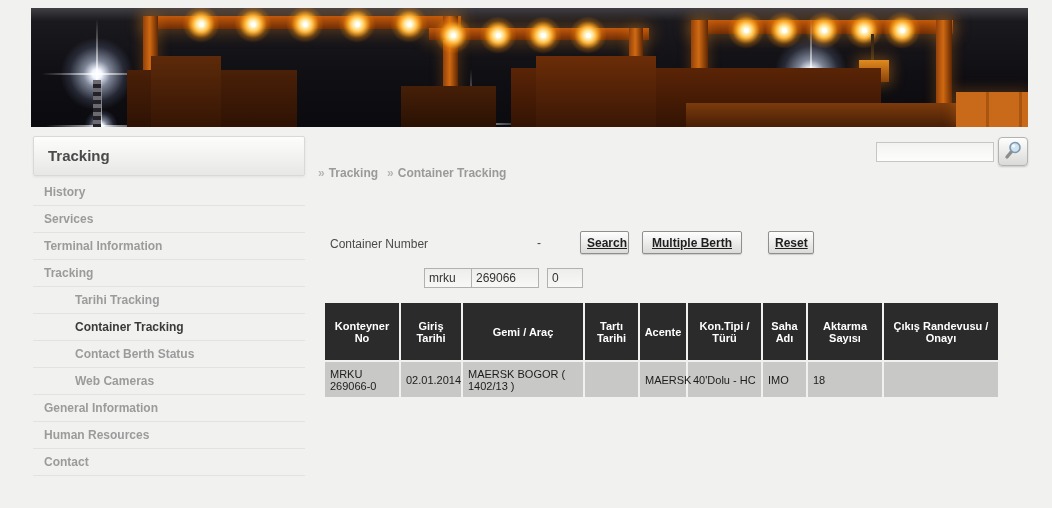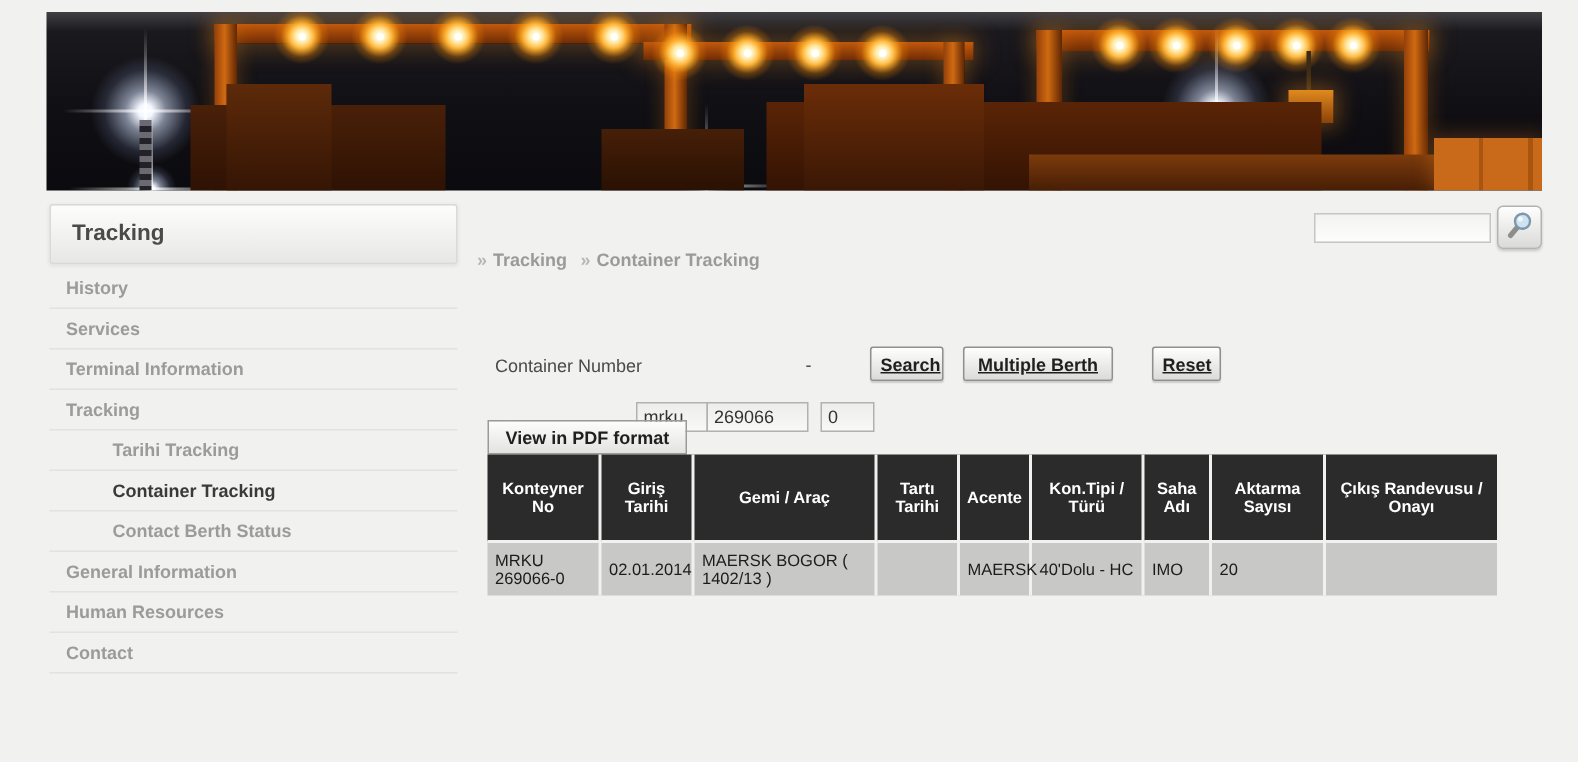--- a/index.html
+++ b/index.html
@@ -134,38 +134,38 @@
   <div class="sidebar">
     <div class="sidebar-title">Tracking</div>
     <div class="side-list" id="side-list">
         <div class="side-item">History</div>
         <div class="side-item">Services</div>
         <div class="side-item">Terminal Information</div>
         <div class="side-item">Tracking</div>
         <div class="side-item lvl2">Tarihi Tracking</div>
         <div class="side-item lvl2 active">Container Tracking</div>
         <div class="side-item lvl2">Contact Berth Status</div>
+        <div class="side-item lvl2">Web Cameras</div>
         <div class="side-item">General Information</div>
         <div class="side-item">Human Resources</div>
         <div class="side-item">Contact</div>
       </div>
   </div>
 
   <div class="breadcrumb" id="breadcrumb"><span class="crumb-sep">»</span><span class="crumb-link">Tracking</span><span class="crumb-sep">»</span><span class="crumb-link">Container Tracking</span></div>
 
   <span class="form-label">Container Number</span>
   <input class="inp" style="left: 424px; width: 38px;" value="mrku">
   <input class="inp" style="left: 471px; width: 58px;" value="269066">
   <span class="dash">-</span>
   <input class="inp" style="left: 547px; width: 26px;" value="0">
   <button class="btn" style="left:580px;width:49px;">Search</button>
   <button class="btn" style="left:642px;width:100px;">Multiple Berth</button>
   <button class="btn" style="left:768px;width:46px;">Reset</button>
 
-  <button class="pdf-btn">View in PDF format</button>
 
   <table class="results">
     <colgroup id="results-cols">
         <col style="width: 75px;">
         <col style="width: 62px;">
         <col style="width: 122px;">
         <col style="width: 55px;">
         <col style="width: 48px;">
         <col style="width: 75px;">
         <col style="width: 45px;">
@@ -187,19 +187,19 @@
       </thead>
     <tbody id="results-body">
         <tr>
           <td>MRKU 269066-0</td>
           <td>02.01.2014</td>
           <td>MAERSK BOGOR ( 1402/13 )</td>
           <td></td>
           <td>MAERSK</td>
           <td>40'Dolu - HC</td>
           <td>IMO</td>
-          <td>20</td>
+          <td>18</td>
           <td></td>
         </tr>
       </tbody>
   </table>
 
 </div>
 
 </body></html>

